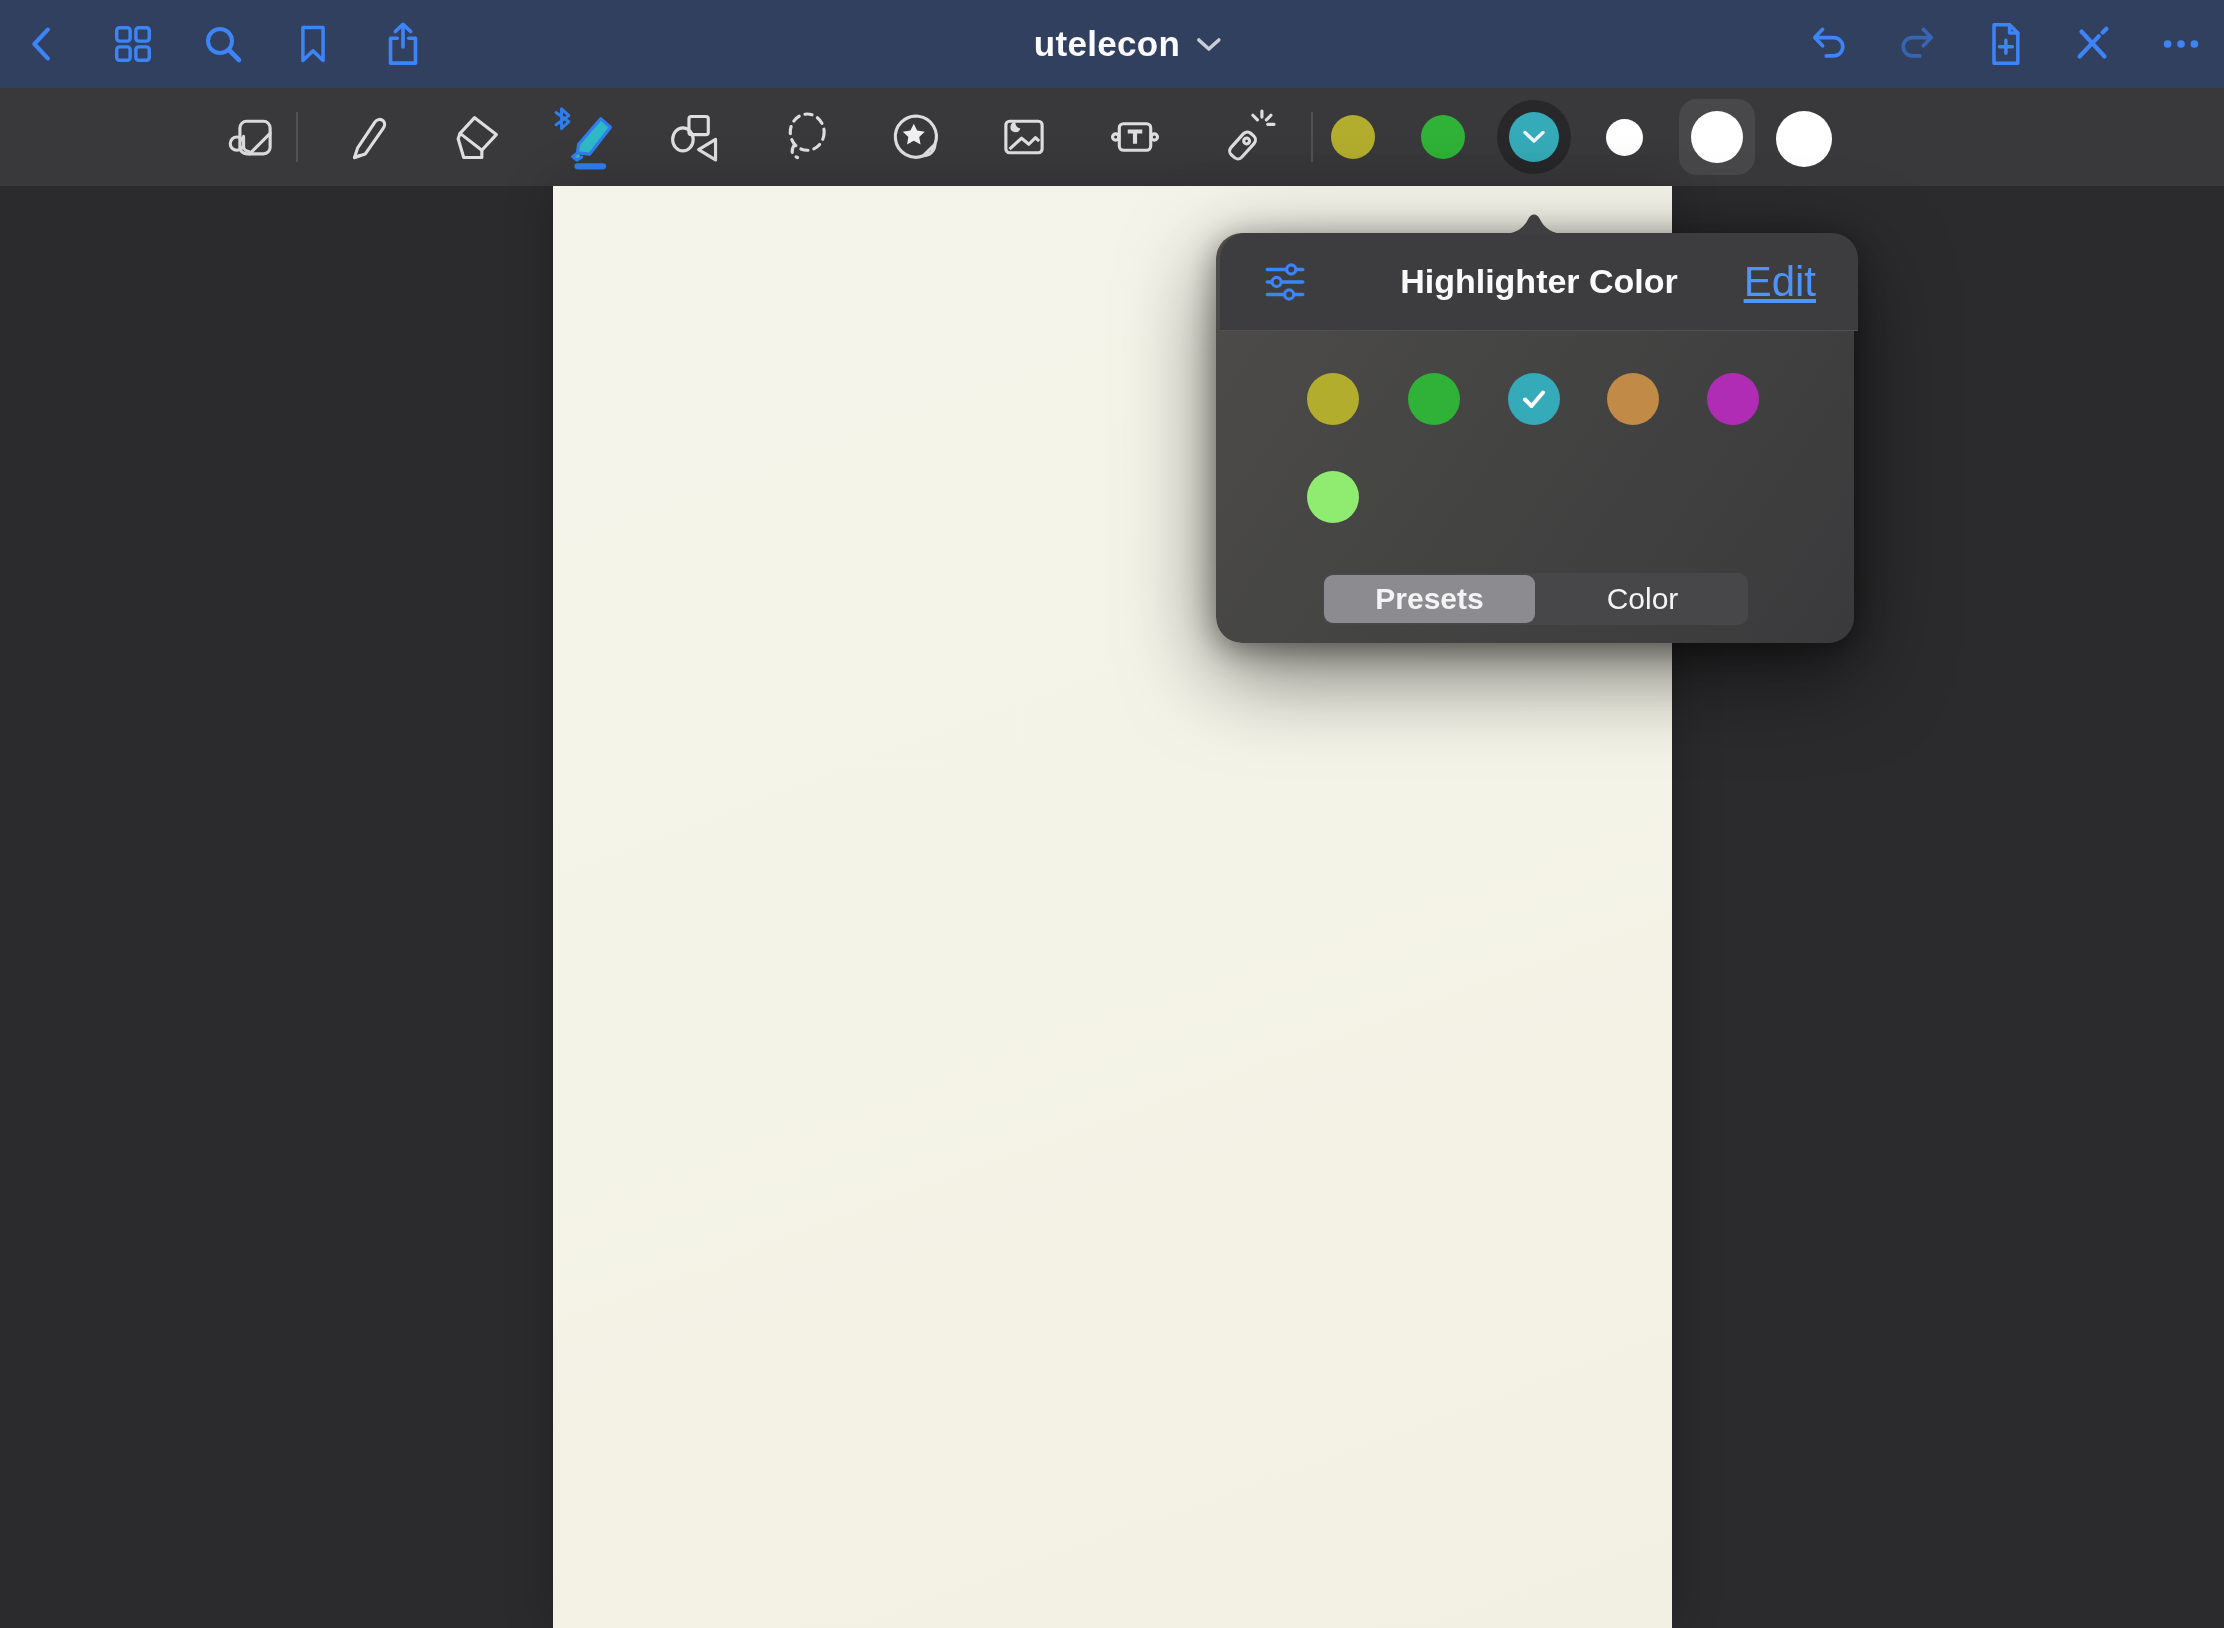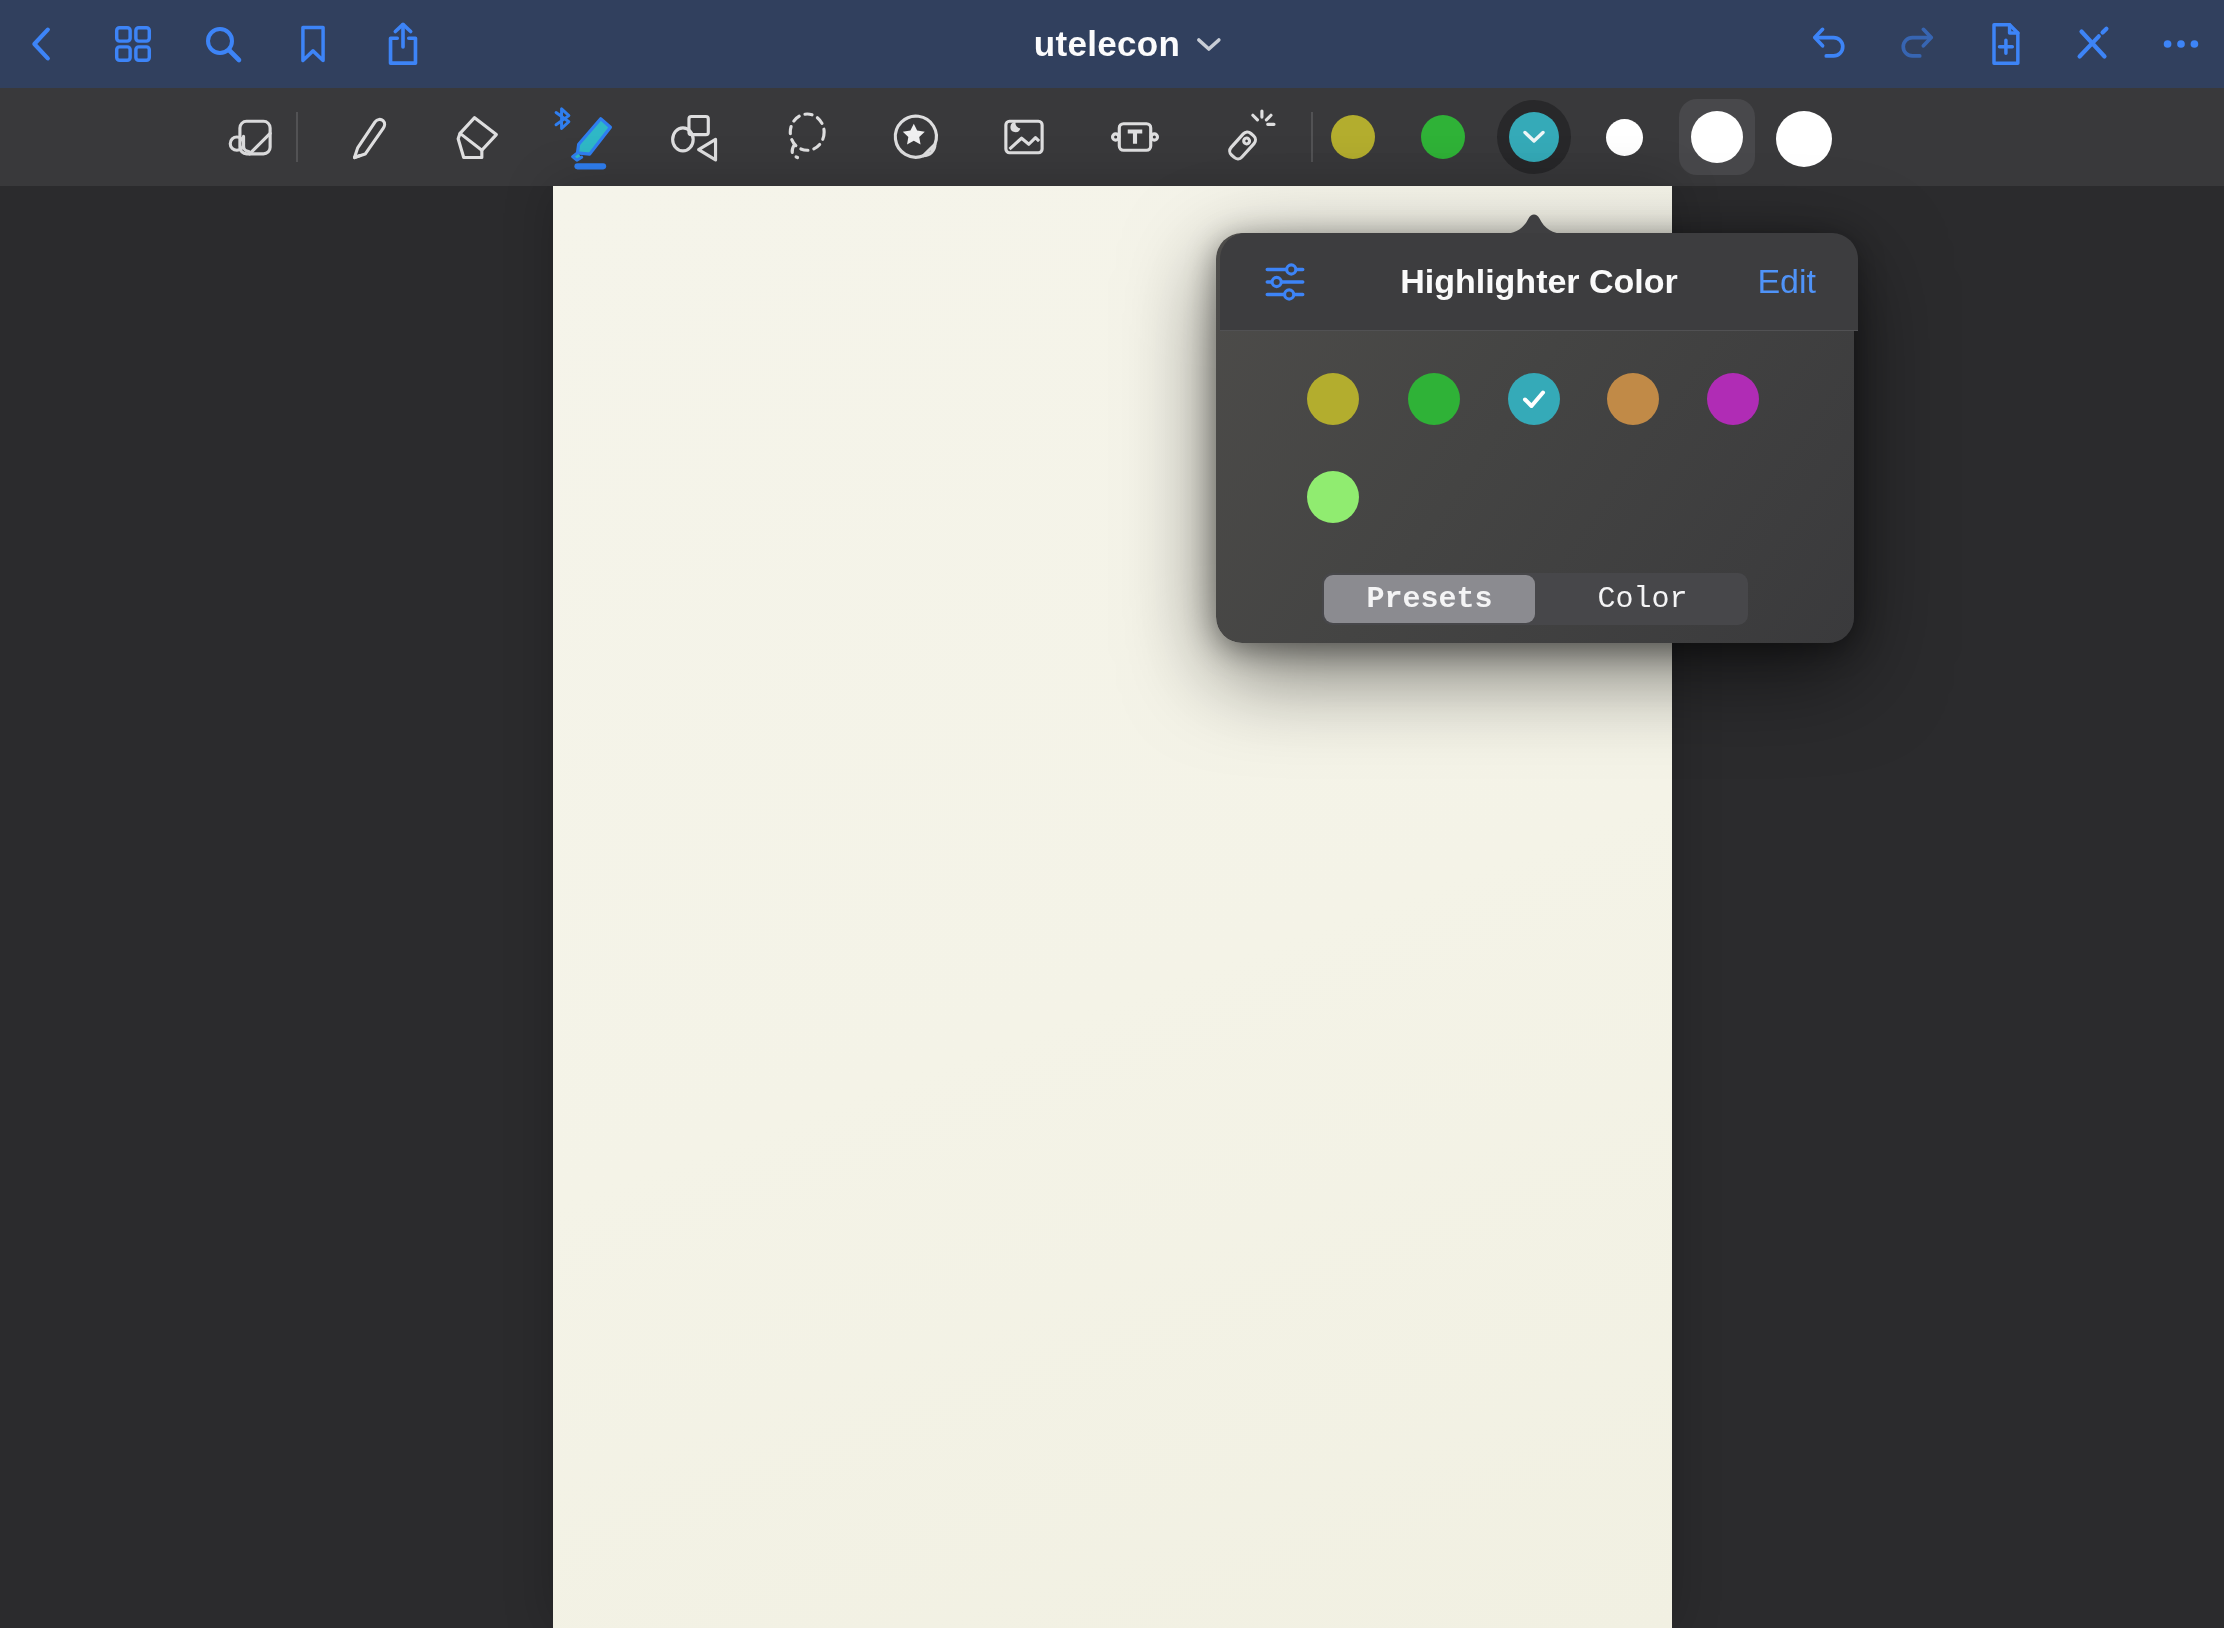--- a/index.html
+++ b/index.html
@@ -42,25 +42,25 @@
   .popover{position:absolute;left:1216px;top:233px;width:638px;height:410px;border-radius:26px;
            background:linear-gradient(125deg,#4d4c4a 0%,#444443 45%,#3a3a3c 100%);
            box-shadow:0 28px 90px rgba(0,0,0,.55),0 6px 30px rgba(0,0,0,.4);}
   .pop-arrow{position:absolute;left:286px;top:-27px;width:64px;height:28px;}
   .pop-header{position:absolute;left:4px;top:0;width:638px;height:97px;background:#3d3d3f;
               border-radius:26px 26px 0 0;border-bottom:1.5px solid #515153;
               display:flex;align-items:center;}
   .pop-title{position:absolute;left:0;width:100%;text-align:center;color:#fafafa;
              font-size:34px;font-weight:700;}
   .pop-sliders{position:absolute;left:40px;top:24px;cursor:pointer;}
-  .pop-edit{position:absolute;right:42px;color:#4f93f8;font-size:34px;cursor:pointer;}
+  .pop-edit{position:absolute;right:42px;color:#4f93f8;font-size:42px;cursor:pointer;text-decoration:underline;}
   .swatch{position:absolute;width:52px;height:52px;border-radius:50%;cursor:pointer;
           display:flex;align-items:center;justify-content:center;}
   .seg{position:absolute;left:106px;top:340px;width:426px;height:52px;border-radius:10px;
-       background:#47474a;display:flex;font-family:Liberation Mono, monospace;}
+       background:#47474a;display:flex;}
   .seg-item{flex:1;display:flex;align-items:center;justify-content:center;color:#f4f4f5;
             font-size:30px;cursor:pointer;border-radius:9px;}
   .seg-item.sel{background:#8b8b90;font-weight:700;margin:2px;}
 
   svg{overflow:visible;}
 </style>
 </head>
 <body>
 
 <div class="stage">

